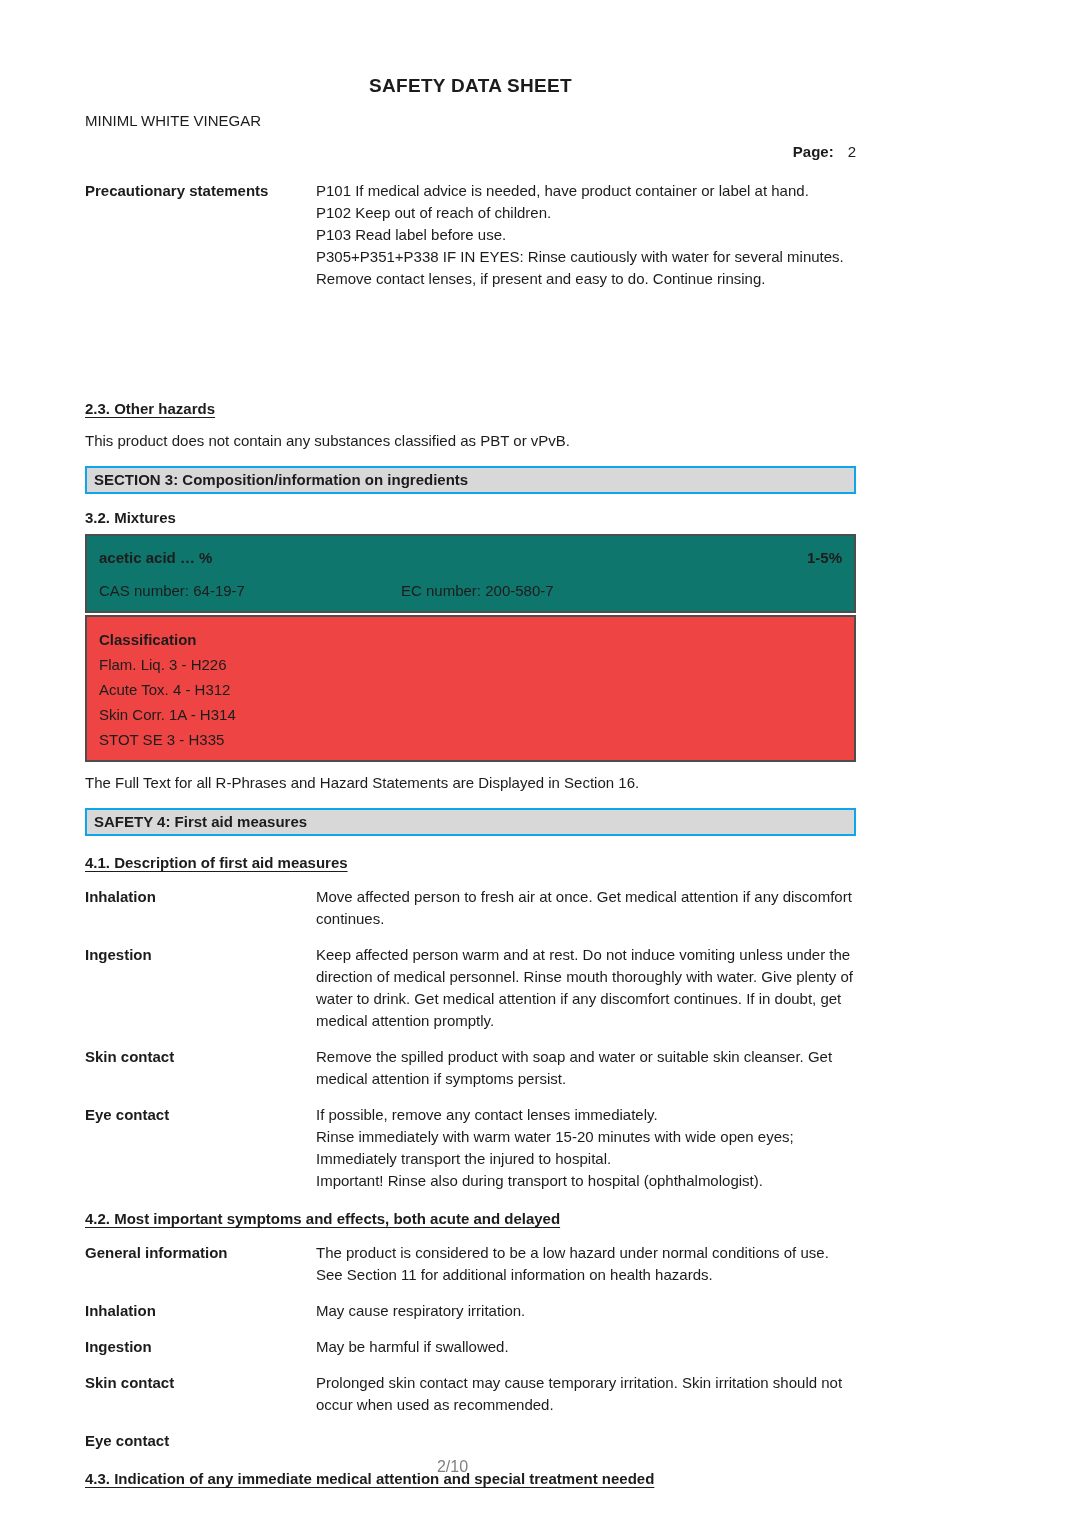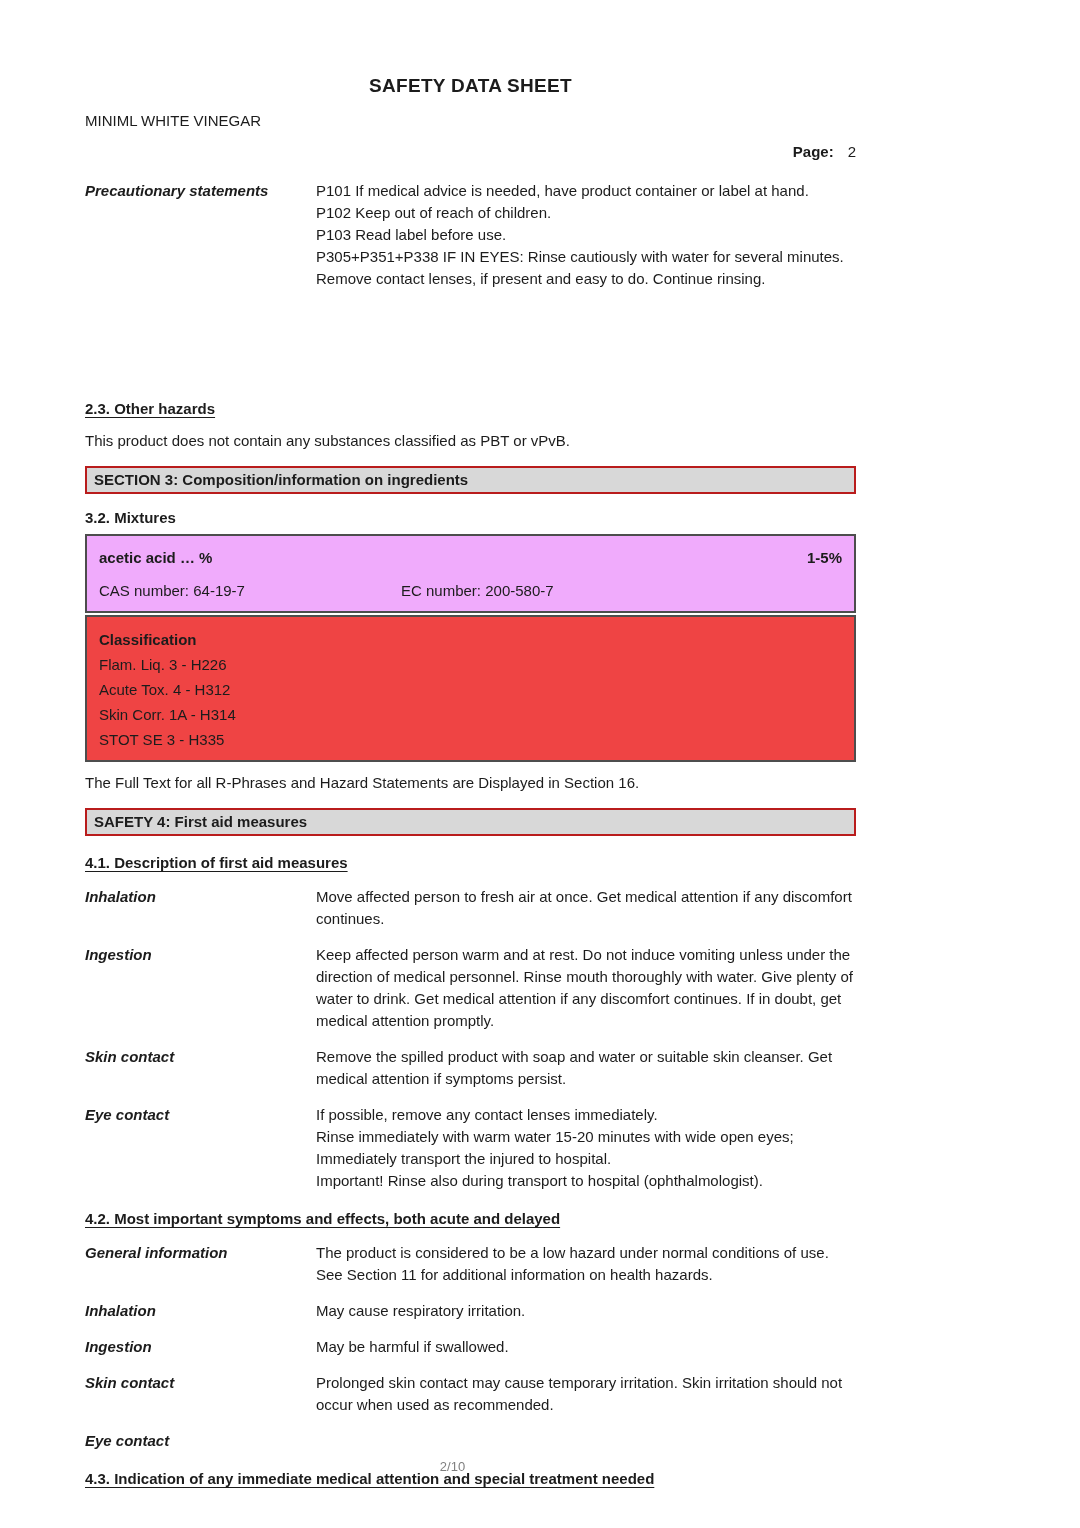--- a/index.html
+++ b/index.html
@@ -13,45 +13,45 @@
     font-size:15px; line-height:22px; color:#1c1c1c;
     overflow:hidden;
   }
   .title { text-align:center; font-size:19px; font-weight:bold; line-height:24px; letter-spacing:.3px; }
   .subtitle { text-align:left; font-size:15px; margin-top:12px; }
   .page-row { text-align:right; margin-top:9px; }
   .page-label { font-weight:bold; }
   .page-num { display:inline-block; margin-left:14px; }
 
   .row { display:flex; align-items:flex-start; }
-  .row-label { flex:0 0 231px; width:231px; font-weight:bold;font-style:italic; }
+  .row-label { flex:0 0 231px; width:231px; font-weight:bold; }
   .row-value { flex:1; }
 
   .precautionary { margin-top:17px; }
 
   .heading-u { margin-top:108px; font-weight:bold; }
   .heading-u.compact { margin-top:16px; }
   .u { text-decoration:underline; text-underline-offset:3px; }
 
   .body-text { margin:10px 0 0 0; }
 
   .section-band {
     margin-top:14px;
     background:#d8d8d8;
-    border:2px solid #b91c1c;
+    border:2px solid #0ea5e9;
     font-weight:bold;
     padding:1px 7px;
     box-sizing:border-box;
   }
   .sub-heading-plain { margin-top:13px; font-weight:bold; }
 
   .ingredient-box {
     margin-top:5px;
     border:2px solid #4d4d4d;
-    background:#f0abfc;
+    background:#0f766e;
     padding:11px 12px 9px 12px;
     box-sizing:border-box;
   }
   .ingredient-name-row { display:flex; justify-content:space-between; font-weight:bold; }
   .ingredient-ids-row { display:flex; margin-top:11px; }
   .ingredient-cas { flex:0 0 302px; width:302px; }
 
   .classification-box {
     margin-top:2px;
     border:2px solid #4d4d4d;
@@ -60,21 +60,21 @@
     box-sizing:border-box;
     line-height:25px;
   }
   .classification-box .bold { font-weight:bold; }
 
   .entry { margin-top:14px; }
   .entry.first { margin-top:12px; }
 
   .footer {
     position:absolute; left:10px; right:0; bottom:50px;
-    text-align:center; color:#808080; font-size:13px;
+    text-align:center; color:#808080; font-size:16px;
   }
 </style>
 </head>
 <body>
 
 <div class="page">
 
   <div class="title">SAFETY DATA SHEET</div>
   <div class="subtitle">MINIML WHITE VINEGAR</div>
 

